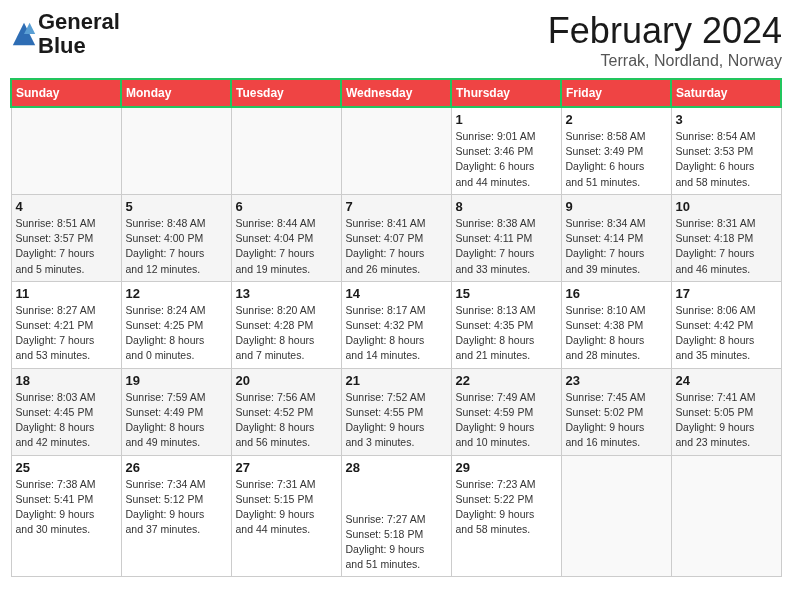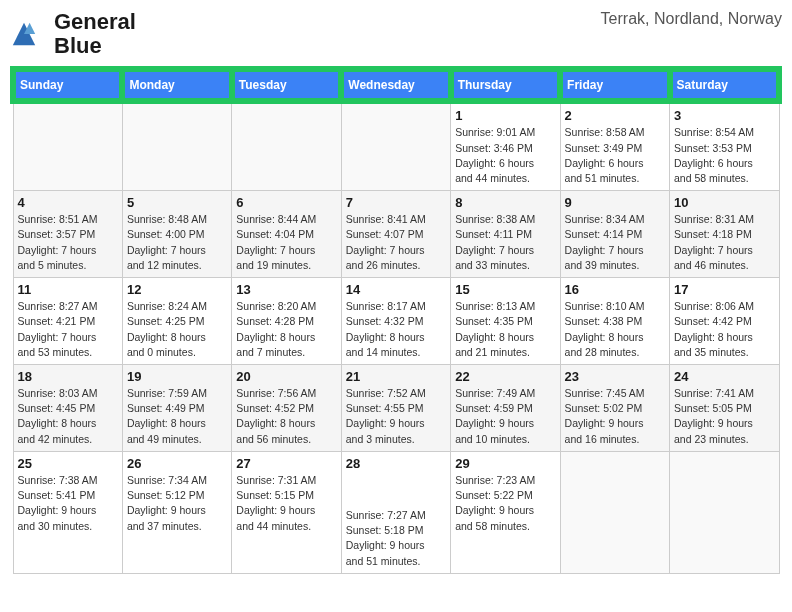--- a/index.html
+++ b/index.html
@@ -12,21 +12,21 @@
     }
     .header-area {
       display: flex;
       justify-content: space-between;
       align-items: flex-start;
       margin-bottom: 8px;
     }
     .logo {
       display: flex;
       align-items: center;
-      gap: 16px;
+      gap: 0;
     }
     .logo-text {
       font-size: 22px;
       font-weight: bold;
       color: #1a1a1a;
       line-height: 1.1;
     }
     .logo-text span { display: block; }
     .logo-icon {
       width: 28px;
@@ -41,27 +41,27 @@
     .location-title {
       font-size: 16px;
       color: #555;
     }
     table {
       width: 100%;
       border-collapse: collapse;
       font-size: 11px;
     }
     thead th {
-      background-color: #3b82f6;
+      background-color: #ef4444;
       color: #fff;
       padding: 6px 4px;
       text-align: left;
       font-size: 12px;
       font-weight: bold;
-      border: 6px solid #22c55e;
+      border: 2px solid #22c55e;
     }
     tbody td {
       border: 1px solid #ccc;
       vertical-align: top;
       padding: 4px;
       width: calc(100% / 7);
       min-height: 80px;
       height: 80px;
       background: #fff;
     }
@@ -90,20 +90,21 @@
     <svg class="logo-icon" viewBox="0 0 40 40">
       <polygon points="20,4 36,36 4,36" fill="#2e6db4"></polygon>
       <polygon points="28,4 36,20 20,20" fill="#5a9fd4"></polygon>
     </svg>
     <div class="logo-text">
       <span>General</span>
       <span>Blue</span>
     </div>
   </div>
   <div class="title-area">
+    <div class="month-title">February 2024</div>
     <div class="location-title">Terrak, Nordland, Norway</div>
   </div>
 </div>
 
 <table>
   <thead>
     <tr id="header-row">
         <th>Sunday</th>
         <th>Monday</th>
         <th>Tuesday</th>

